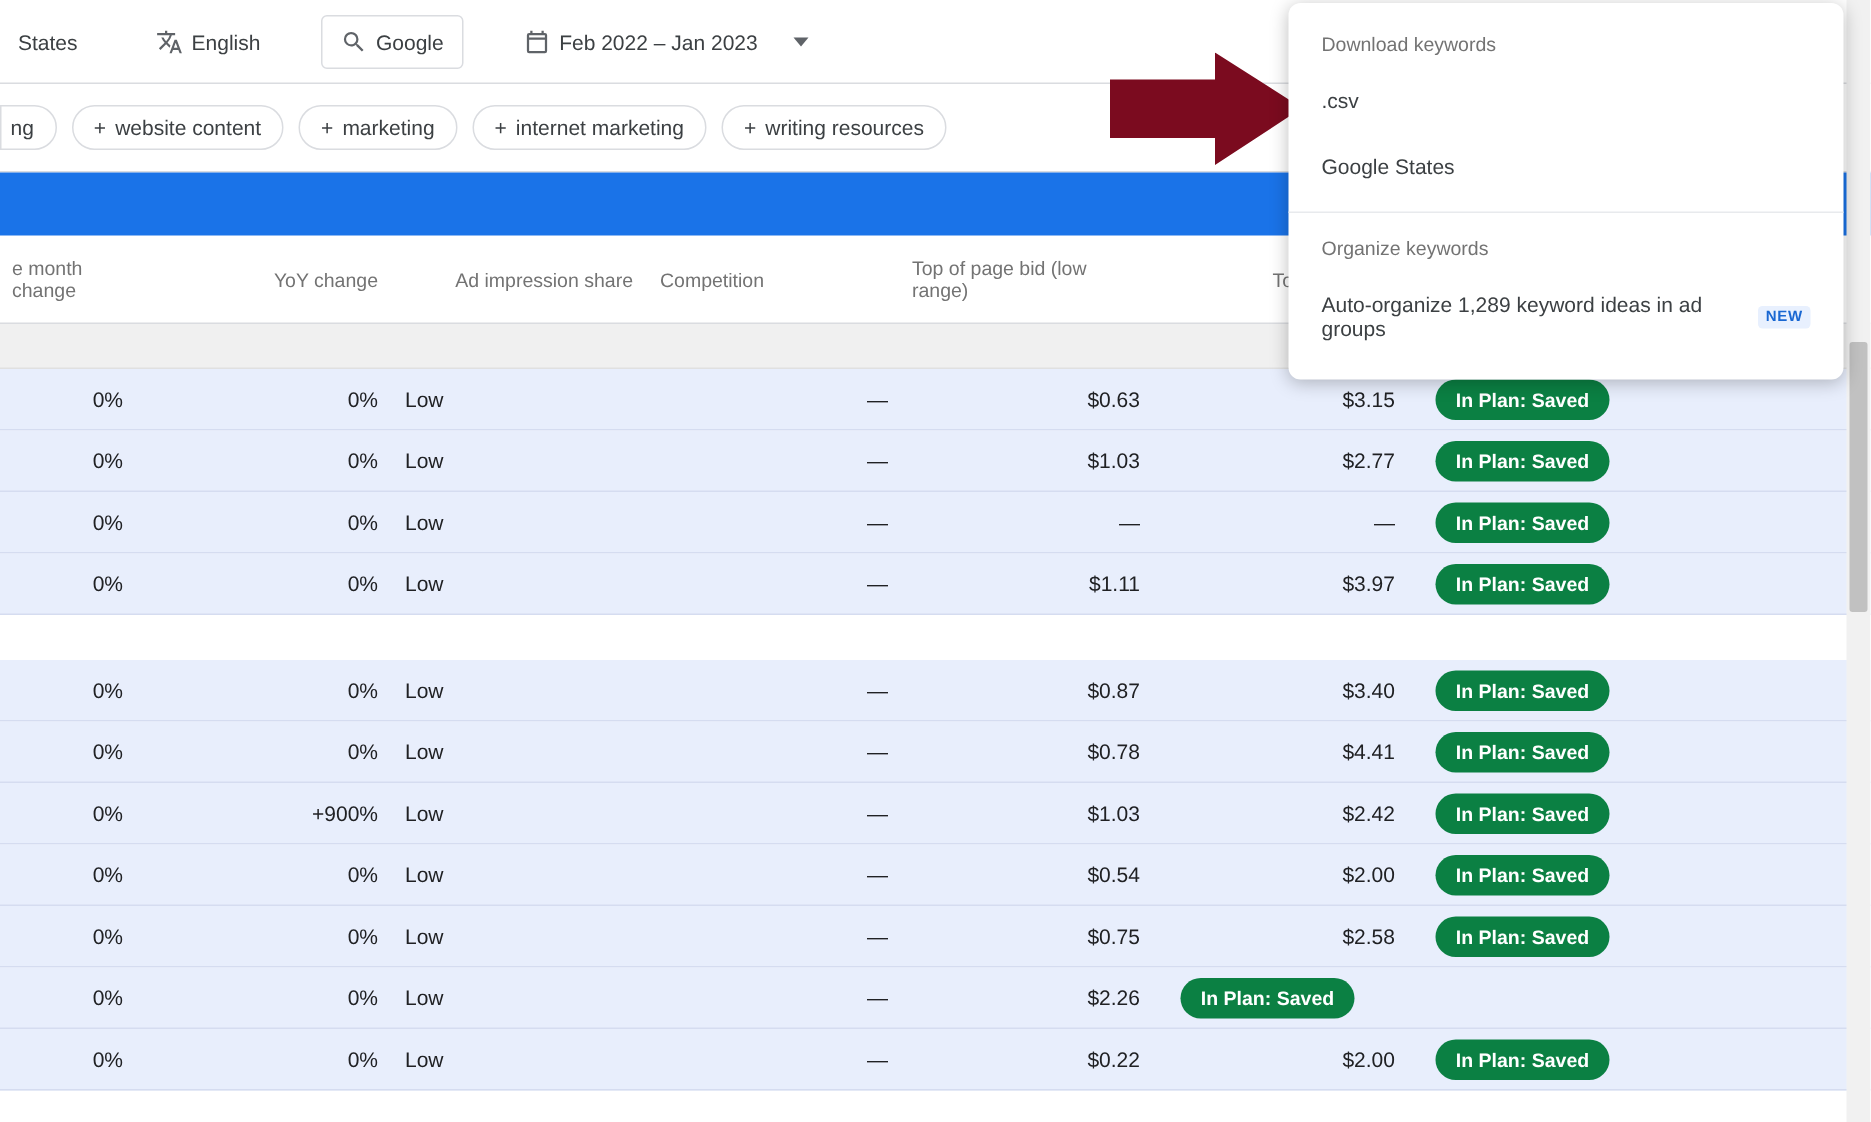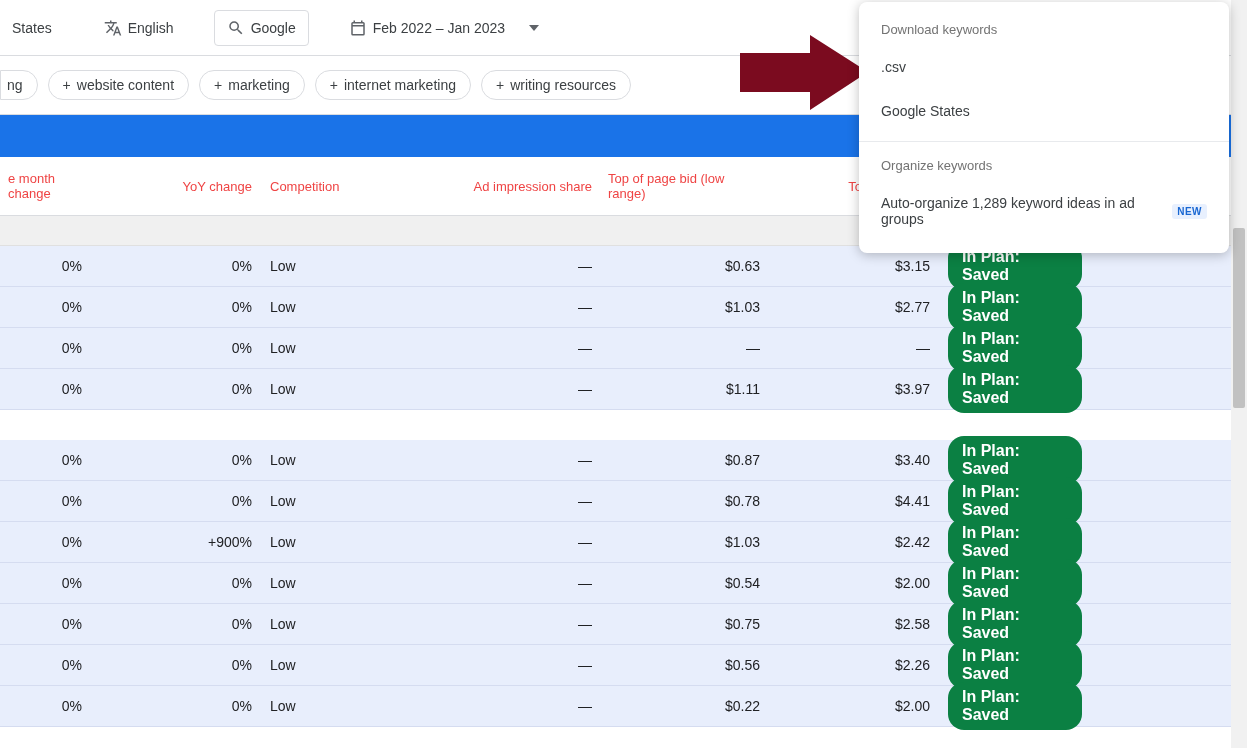--- a/index.html
+++ b/index.html
@@ -5,35 +5,35 @@
 * { box-sizing: border-box; margin: 0; padding: 0; }
 body { font-family: Arial, Helvetica, sans-serif; font-size: 14px; color: #202124; background: #fff; width: 1247px; height: 748px; overflow: hidden; position: relative; }
 .toolbar { display: flex; align-items: center; padding: 6px 0 6px 0; gap: 28px; border-bottom: 1px solid #dadce0; height: 56px; }
 .toolbar-item { display: flex; align-items: center; gap: 6px; padding: 8px 12px; color: #3c4043; }
 .toolbar-item.bordered { border: 1px solid #dadce0; border-radius: 4px; }
 .toolbar-icon { width: 18px; height: 18px; display: flex; align-items: center; justify-content: center; color: #5f6368; }
 .chips-row { display: flex; align-items: center; gap: 10px; padding: 14px 0; border-bottom: 1px solid #dadce0; }
 .chip { display: flex; align-items: flex-end; gap: 6px; border: 1px solid #dadce0; border-radius: 20px; padding: 6px 14px; color: #3c4043; cursor: pointer; }
 .chip-partial { border-radius: 0 20px 20px 0; padding-left: 6px; }
 .blue-bar { background: #1a73e8; height: 42px; width: 100%; border-radius: 0; }
-.table-header { display: flex; border-bottom: 1px solid #dadce0; color: #ef4444; font-size: 13px; }
+.table-header { display: flex; border-bottom: 1px solid #dadce0; color: #737373; font-size: 13px; }
 .th, .td { padding: 14px 8px; display: flex; align-items: center; }
 .th { font-weight: normal; }
 .col-monthchange { width: 90px; justify-content: flex-end; }
 .col-yoy { width: 170px; justify-content: flex-end; }
 .col-competition { width: 170px; justify-content: flex-start; padding-left: 10px; }
 .col-impression { width: 170px; justify-content: flex-end; }
 .col-lowbid { width: 170px; justify-content: flex-end; padding-right: 10px; }
 .col-highbid { width: 170px; justify-content: flex-end; padding-right: 10px; }
 .col-status { width: 150px; justify-content: center; }
 .table-body { }
 .section-gap { height: 30px; background: #fff; }
 .pre-gap { height: 30px; background: #f0f0f0; border-bottom: 1px solid #e0e0e0; }
 .tr { display: flex; border-bottom: 1px solid #d5dcf0; background: #e8eefc; height: 41px; }
-.status-pill { background: #0b8043; color: #fff; border-radius: 16px; padding: 6px 14px; font-size: 16px; font-weight: 600; }
+.status-pill { background: #0b8043; color: #fff; border-radius: 16px; padding: 6px 14px; font-size: 13px; font-weight: 600; }
 .dropdown-menu { position: absolute; top: 2px; right: 18px; width: 370px; background: #fff; border-radius: 8px; box-shadow: 0 2px 12px rgba(0,0,0,0.25); z-index: 100; padding: 12px 0; }
 .menu-section-title { color: #737373; font-size: 13px; padding: 8px 22px; }
 .menu-item { padding: 14px 22px; color: #3c4043; cursor: pointer; display: flex; align-items: center; justify-content: space-between; }
 .menu-divider { border: none; border-top: 1px solid #e8eaed; margin: 8px 0; }
 .new-badge { background: #e8f0fe; color: #1967d2; font-size: 10px; font-weight: 600; padding: 2px 5px; border-radius: 3px; letter-spacing: 0.5px; }
 .arrow { position: absolute; left: 740px; top: 35px; z-index: 50; }
 .caret-down { width: 0; height: 0; border-left: 5px solid transparent; border-right: 5px solid transparent; border-top: 6px solid #5f6368; margin-left: 18px; }
 .scrollbar-track { position: absolute; right: 0; top: 0; bottom: 0; width: 16px; background: #f1f1f1; }
 .scrollbar-thumb { position: absolute; left: 2px; right: 2px; top: 228px; height: 180px; background: #c1c1c1; border-radius: 2px; }
 </style>
@@ -91,22 +91,22 @@
     <span>+</span>
     <span>writing resources</span>
   </div>
 </div>
 
 <div class="blue-bar"></div>
 
 <div class="table-header">
   <div class="th col-monthchange">e month change</div>
   <div class="th col-yoy">YoY change</div>
+  <div class="th col-impression">Ad impression share</div>
   <div class="th col-competition">Competition</div>
-  <div class="th col-impression">Ad impression share</div>
   <div class="th col-lowbid">Top of page bid (low range)</div>
   <div class="th col-highbid">Top of page bi</div>
 </div>
 
 <div class="pre-gap"></div>
 
 <div class="table-body" id="tbody-top">
     <div class="tr">
       <div class="td col-monthchange">0%</div>
       <div class="td col-yoy">0%</div>
@@ -209,21 +209,20 @@
       <div class="td col-highbid">$2.58</div>
       <div class="td col-status">
         <span class="status-pill">In Plan: Saved</span>
       </div>
     </div>
     <div class="tr">
       <div class="td col-monthchange">0%</div>
       <div class="td col-yoy">0%</div>
       <div class="td col-competition">Low</div>
       <div class="td col-impression">—</div>
-      <div class="td col-lowbid">$0.56</div>
       <div class="td col-highbid">$2.26</div>
       <div class="td col-status">
         <span class="status-pill">In Plan: Saved</span>
       </div>
     </div>
     <div class="tr">
       <div class="td col-monthchange">0%</div>
       <div class="td col-yoy">0%</div>
       <div class="td col-competition">Low</div>
       <div class="td col-impression">—</div>

